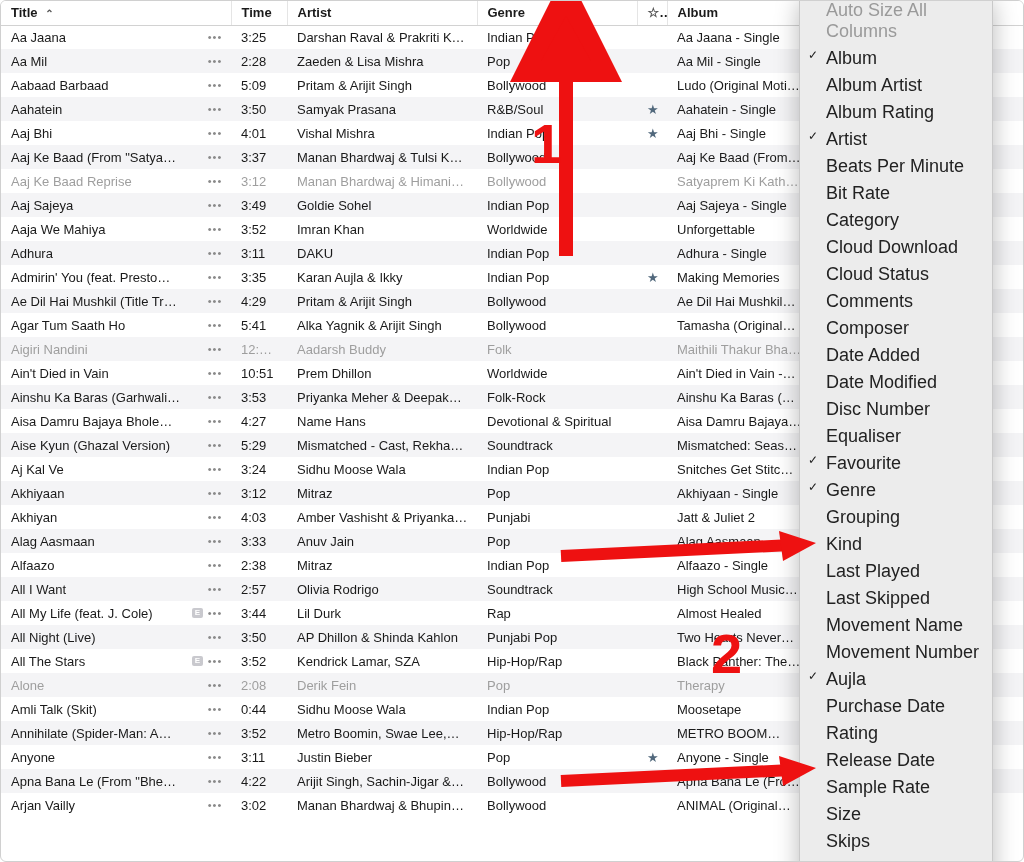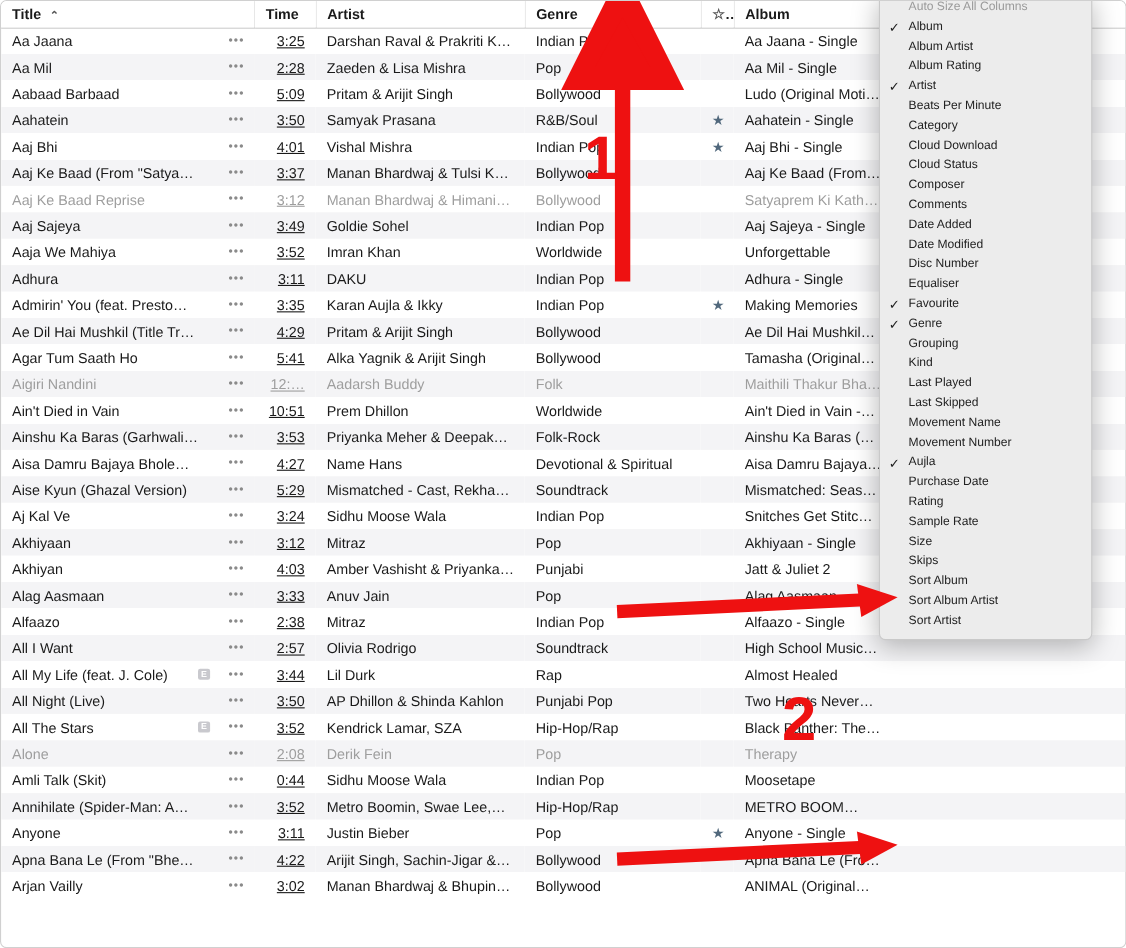--- a/index.html
+++ b/index.html
@@ -6,38 +6,38 @@
   html, body { width: 1024px; height: 862px; overflow: hidden; font-family: -apple-system, "Helvetica Neue", Arial, sans-serif; font-size: 13px; color: #1a1a1a; background:#fff; }
   .app { position: relative; width: 1024px; height: 862px; border: 1px solid #d0d0d0; border-radius: 6px; overflow:hidden; background:#fff; }
 
   
   .table { width: 100%; border-collapse: collapse; table-layout: fixed; }
   .table th, .table td { text-align: left; padding: 4px 8px 4px 10px; white-space: nowrap; overflow: hidden; text-overflow: ellipsis; vertical-align: middle; height:24px; }
   .table thead th { background:#fff; border-bottom:1px solid #d2d2d2; font-weight:600; font-size:13px; position:relative; }
   .table thead th + th { border-left:1px solid #e5e5e5; }
   .col-title { width: 230px; }
   .col-time  { width: 56px; text-align:right;margin-top:27px; }
-  .table td.col-time { text-align:right; padding-right:10px;text-decoration:underline; }
+  .table td.col-time { padding-right:10px; }
   .col-artist{ width: 190px; }
   .col-genre { width: 160px; }
   .col-fav   { width: 30px; text-align:center; }
   .col-album { width: 358px; }
   tbody tr:nth-child(even) td { background:#f4f4f6; }
   tbody tr.unavail td { color:#9e9e9e; }
   .dots { color:#8a8a8a; letter-spacing:1px; font-size:11px; display:inline-block; width:16px; text-align:center; }
-  .title-cell { display:flex; align-items:center; gap:16px; }
+  .title-cell { display:flex; align-items:center; gap:4px; }
   .title-txt { flex:1; overflow:hidden; text-overflow:ellipsis; white-space:nowrap; }
   .explicit { background:#c9c9ce; color:#fff; font-size:8px; font-weight:700; border-radius:2px; padding:1px 3px; display:inline-block; line-height:1; }
   .sort-ico { font-size:10px; color:#555; margin-left:4px; }
   .star { color:#51687c; font-size:13px; }
   th.col-fav span.star { color:#555; }
 
   
   .menu { position:absolute; right:30px; top:-6px; width:194px; background:#ececec; border:1px solid #c9c9c9; border-radius:6px; box-shadow:0 6px 24px rgba(0,0,0,.28); padding:4px 0 8px 0; z-index:20; }
-  .menu-item { position:relative; padding:3px 10px 3px 26px; font-size:11px; color:#222; cursor:default; }
+  .menu-item { position:relative; padding:3px 10px 3px 26px; font-size:18px; color:#222; cursor:default; }
   .menu-item.checked::before { content:"✓"; position:absolute; left:8px; top:3px; font-size:12px; color:#222; }
   .menu-item.header { color:#9a9a9a; padding-top:0; }
 
   
   .arrow { position:absolute; z-index:30; pointer-events:none; }
   .arrow svg { overflow:visible; }
   .lbl { position:absolute; z-index:31; color:#e11; font-weight:700; font-family: Arial, sans-serif; pointer-events:none; }
 </style>
 </head>
 <body>
@@ -502,40 +502,42 @@
   </table>
 
   <div class="menu">
     <div class="menu-item header">Auto Size All Columns</div>
     <div id="menu-items">
         <div class="menu-item checked">Album</div>
         <div class="menu-item">Album Artist</div>
         <div class="menu-item">Album Rating</div>
         <div class="menu-item checked">Artist</div>
         <div class="menu-item">Beats Per Minute</div>
+        <div class="menu-item">Bit Rate</div>
         <div class="menu-item">Category</div>
         <div class="menu-item">Cloud Download</div>
         <div class="menu-item">Cloud Status</div>
+        <div class="menu-item">Comments</div>
         <div class="menu-item">Composer</div>
-        <div class="menu-item">Comments</div>
         <div class="menu-item">Date Added</div>
         <div class="menu-item">Date Modified</div>
         <div class="menu-item">Disc Number</div>
         <div class="menu-item">Equaliser</div>
         <div class="menu-item checked">Favourite</div>
         <div class="menu-item checked">Genre</div>
         <div class="menu-item">Grouping</div>
         <div class="menu-item">Kind</div>
         <div class="menu-item">Last Played</div>
         <div class="menu-item">Last Skipped</div>
         <div class="menu-item">Movement Name</div>
         <div class="menu-item">Movement Number</div>
         <div class="menu-item checked">Aujla</div>
         <div class="menu-item">Purchase Date</div>
         <div class="menu-item">Rating</div>
+        <div class="menu-item">Release Date</div>
         <div class="menu-item">Sample Rate</div>
         <div class="menu-item">Size</div>
         <div class="menu-item">Skips</div>
         <div class="menu-item">Sort Album</div>
         <div class="menu-item">Sort Album Artist</div>
         <div class="menu-item">Sort Artist</div>
       </div>
   </div>
 
   <div class="arrow" style="left:520px; top:15px;">

